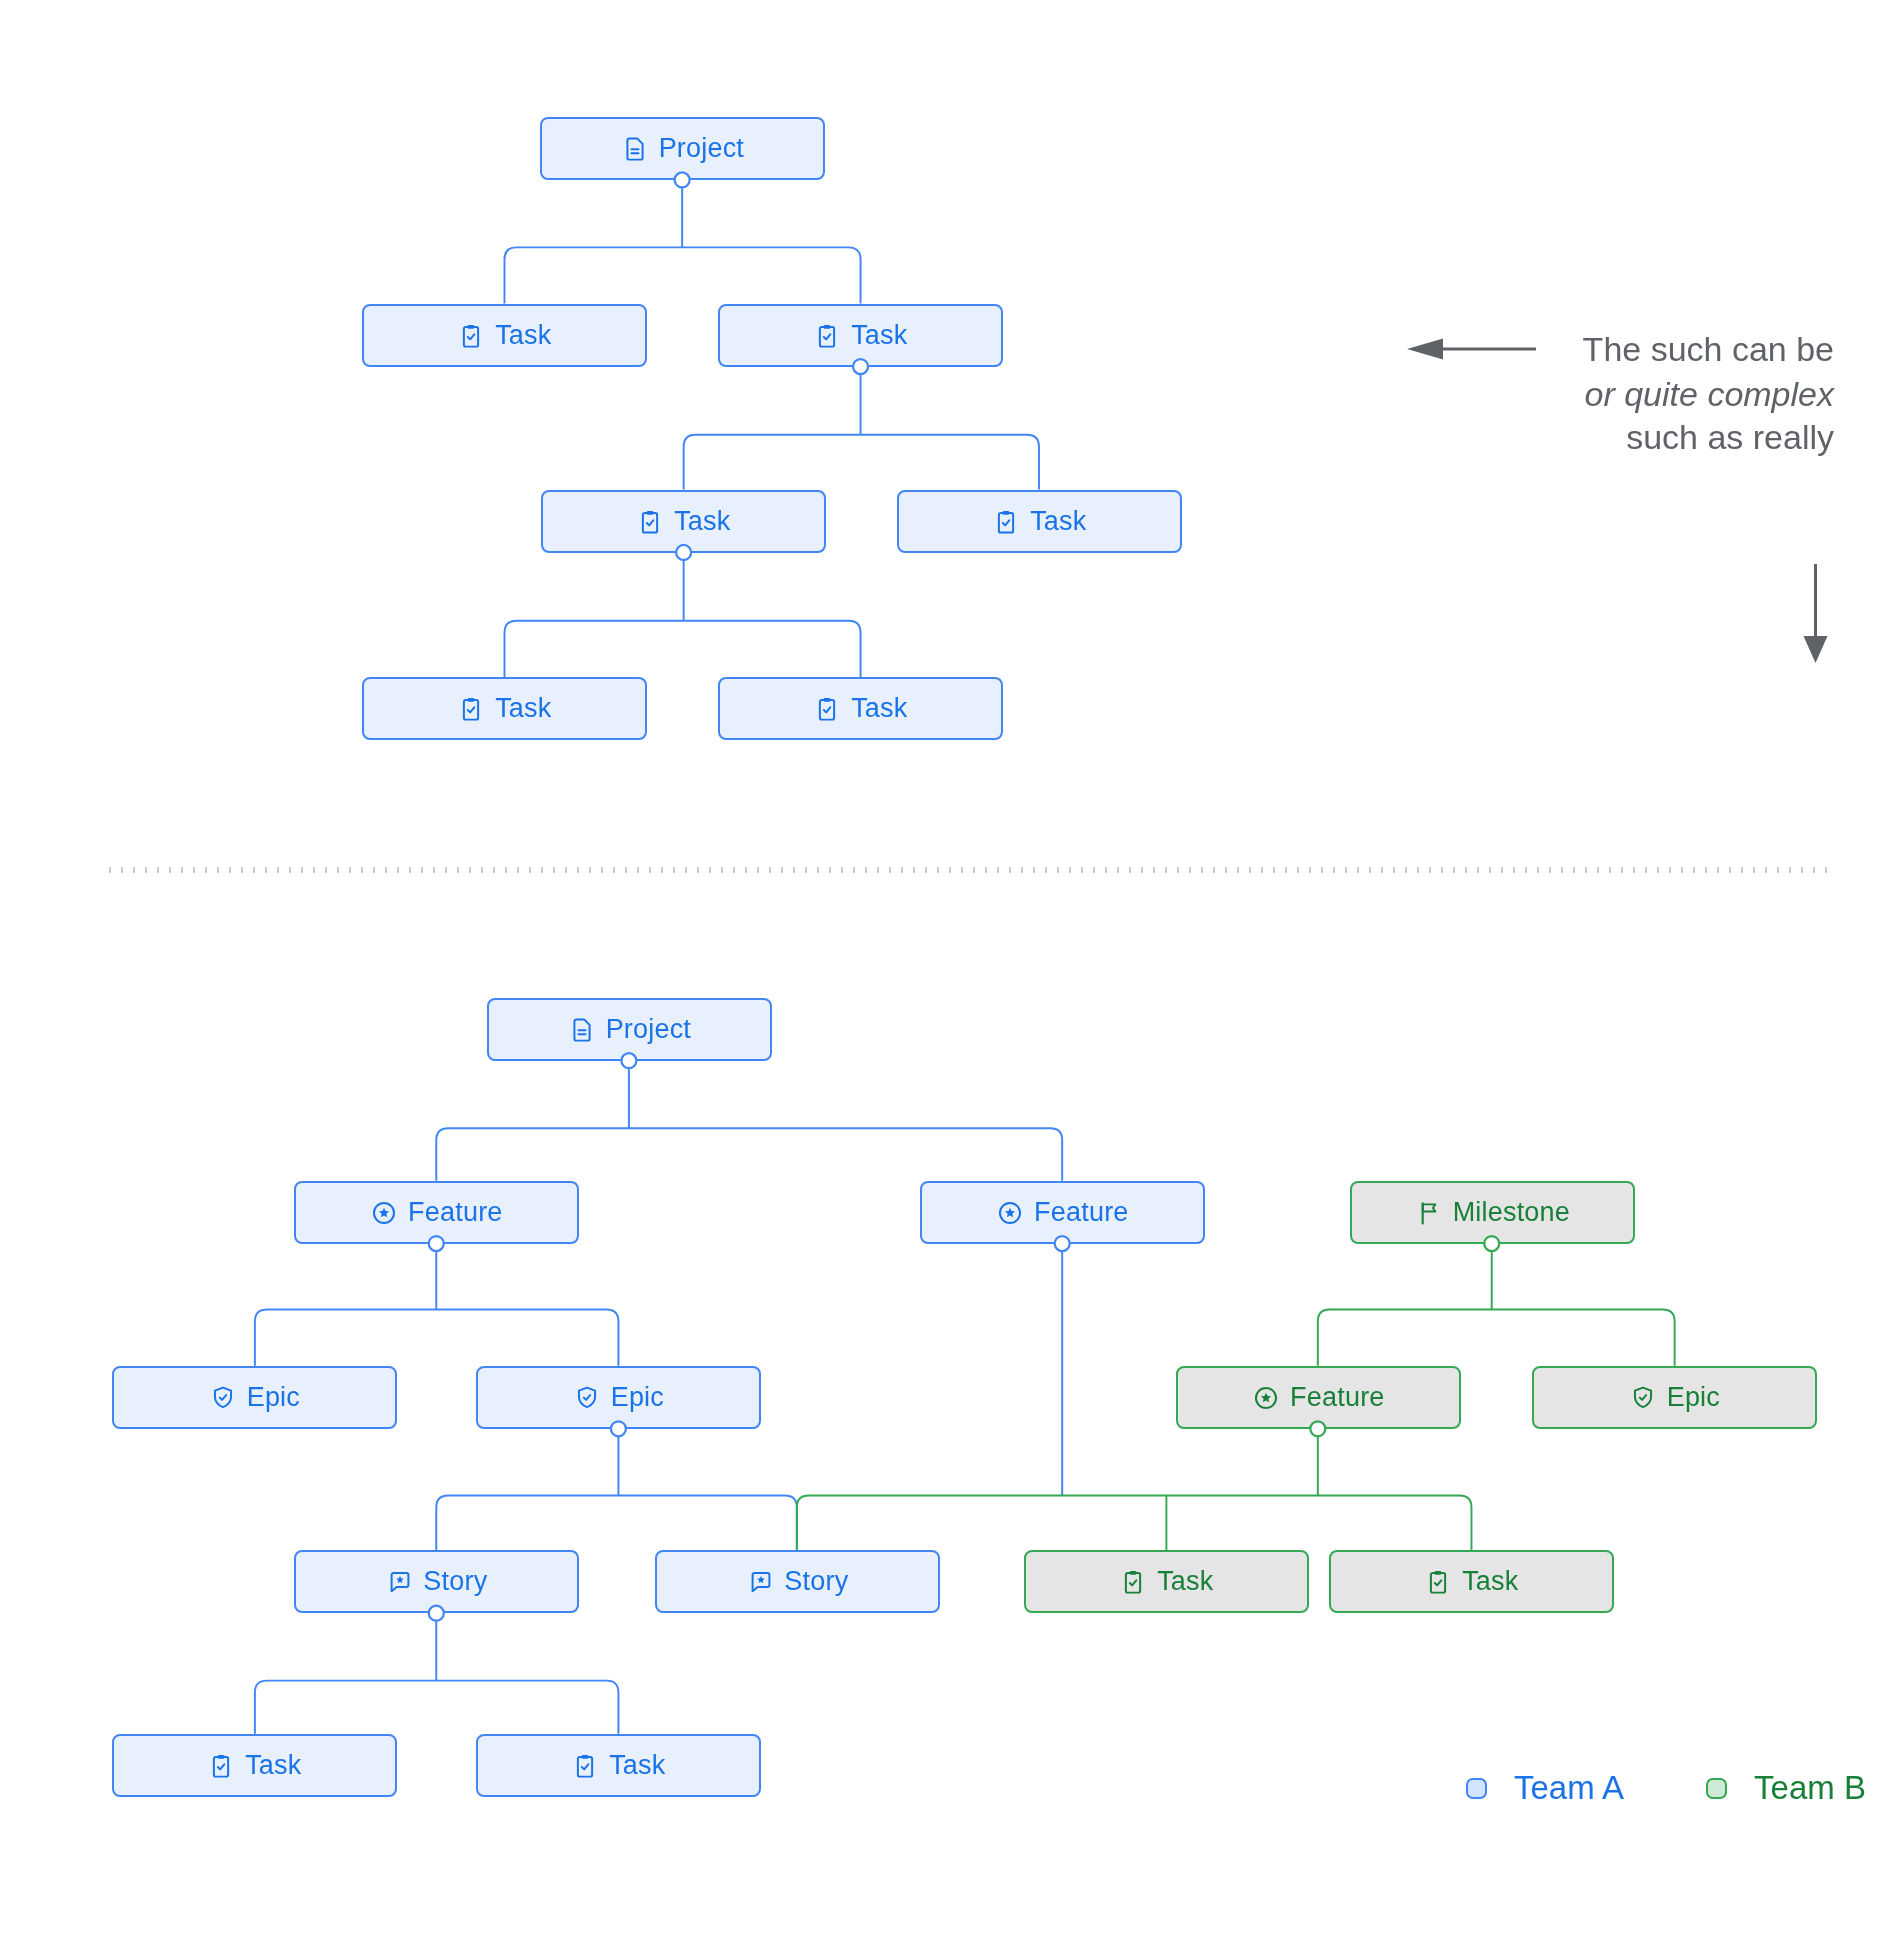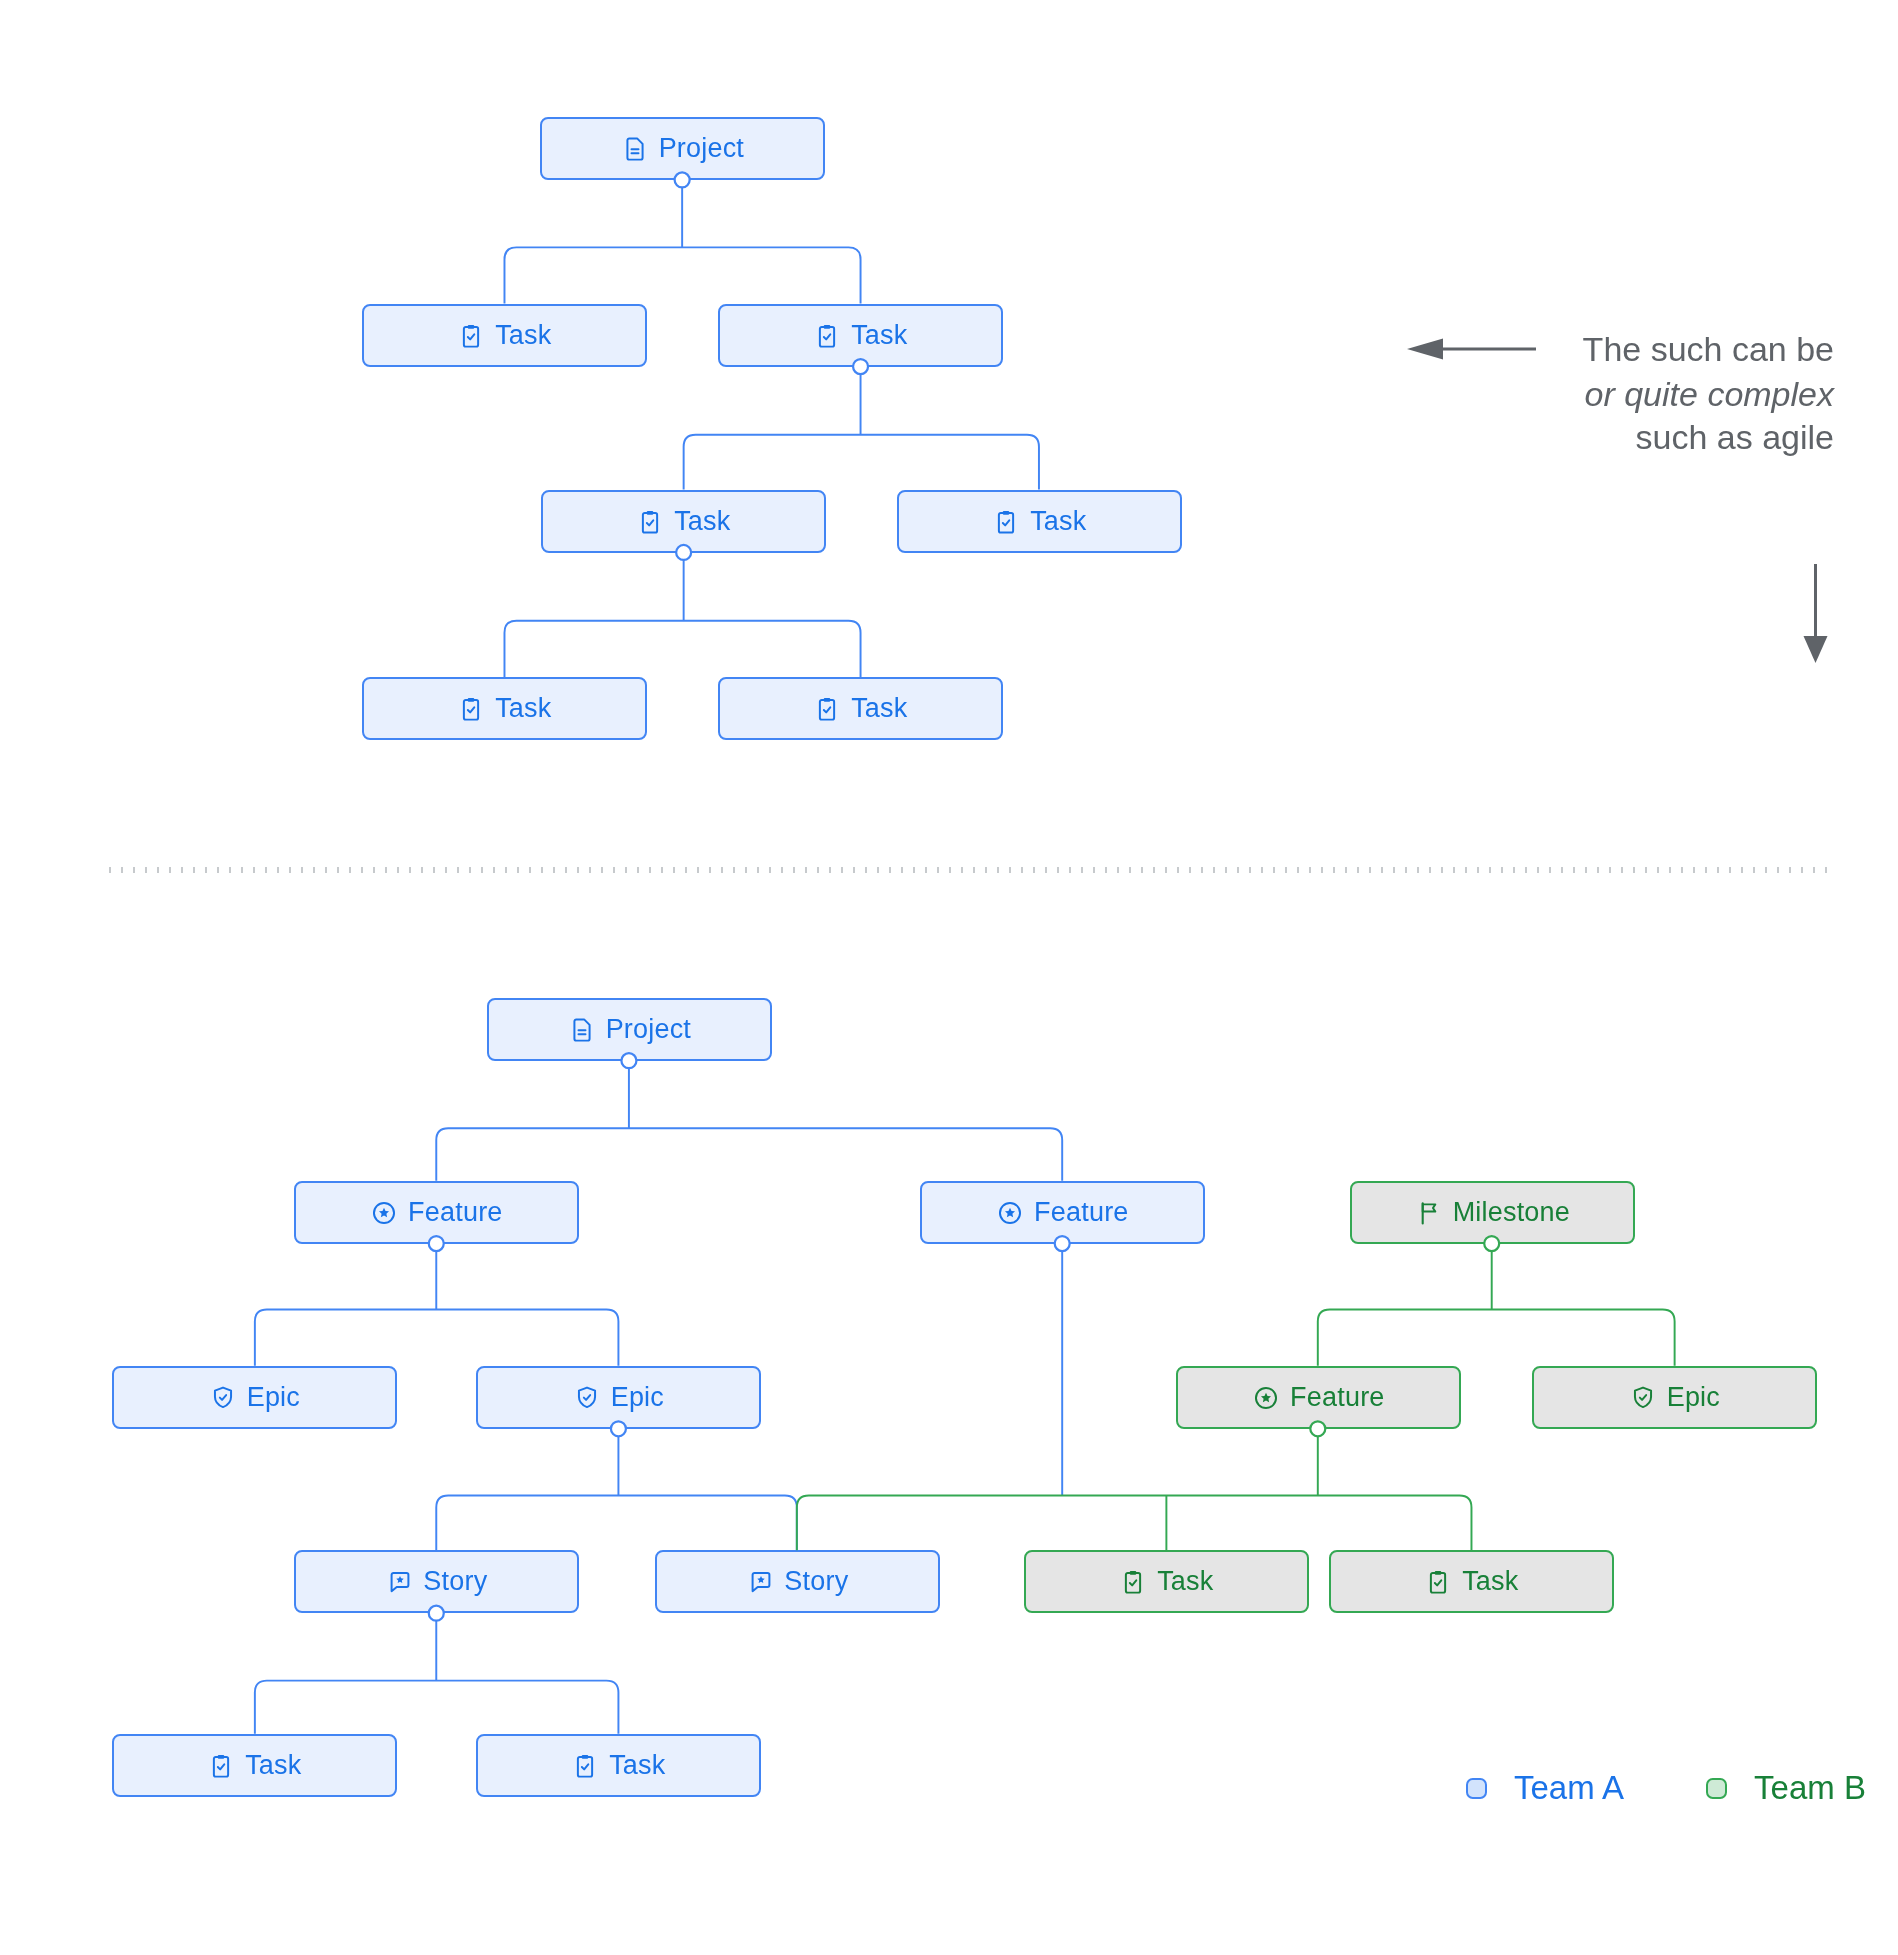--- a/index.html
+++ b/index.html
@@ -161,21 +161,21 @@
     <span>Task</span>
   </div>
 
   <svg class="arrow-svg" style="left:1401px;top:331px" width="138" height="36" viewBox="0 0 184 48">
     <line x1="52" y1="24" x2="180" y2="24" stroke="#5f6368" stroke-width="4"></line>
     <polygon points="8,24 56,10 56,38" fill="#5f6368"></polygon>
   </svg>
   <div id="annotation">
     <div>The such can be</div>
     <div class="grp2">or quite complex</div>
-    <div>such as agile</div>
+    <div>such as really</div>
   </div>
   <svg class="arrow-svg" style="left:1796px;top:561px" width="39" height="105" viewBox="0 0 52 140">
     <line x1="26" y1="4" x2="26" y2="112" stroke="#5f6368" stroke-width="4"></line>
     <polygon points="26,136 10,100 42,100" fill="#5f6368"></polygon>
   </svg>
 
   <div id="divider"></div>
 
   <div class="node blue" style="left:487px;top:998px">
     <svg class="nicon" viewBox="0 0 24 24">

